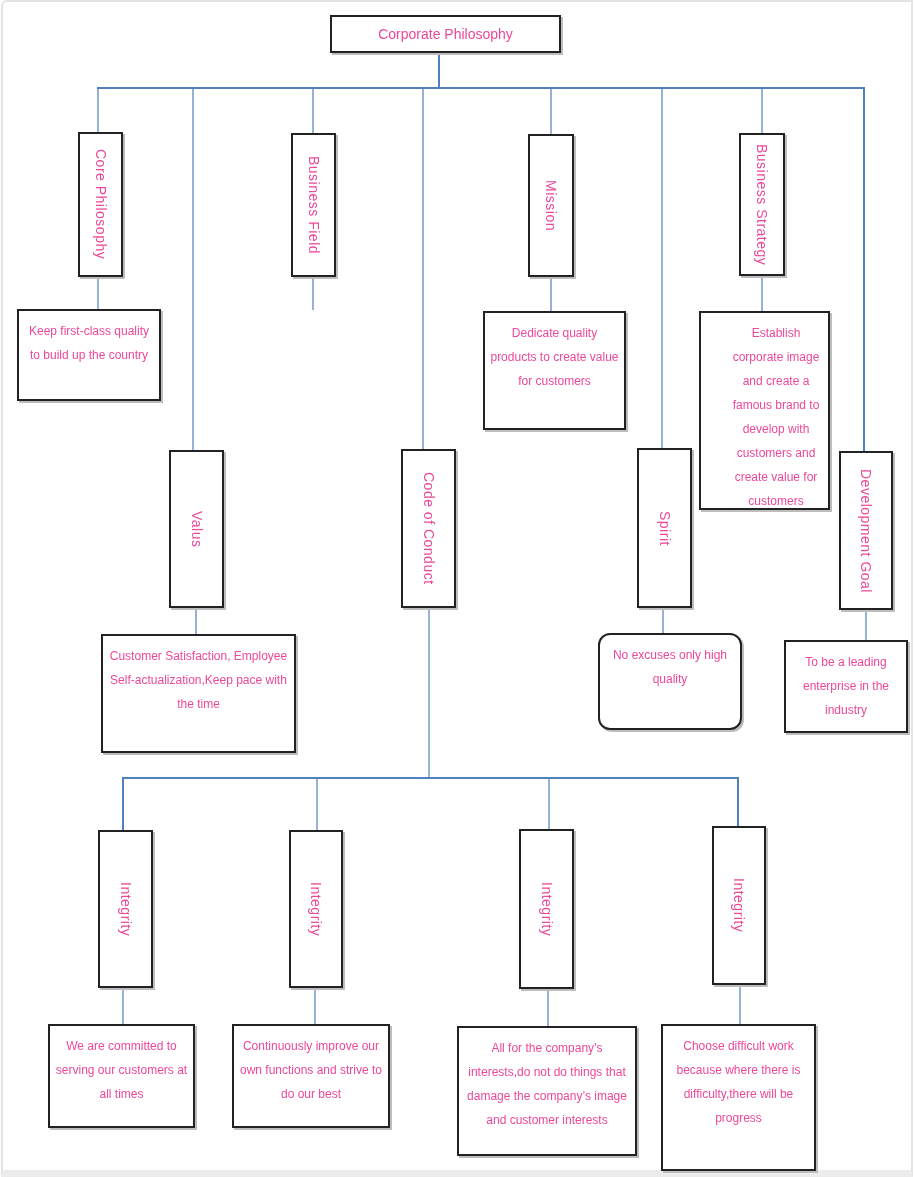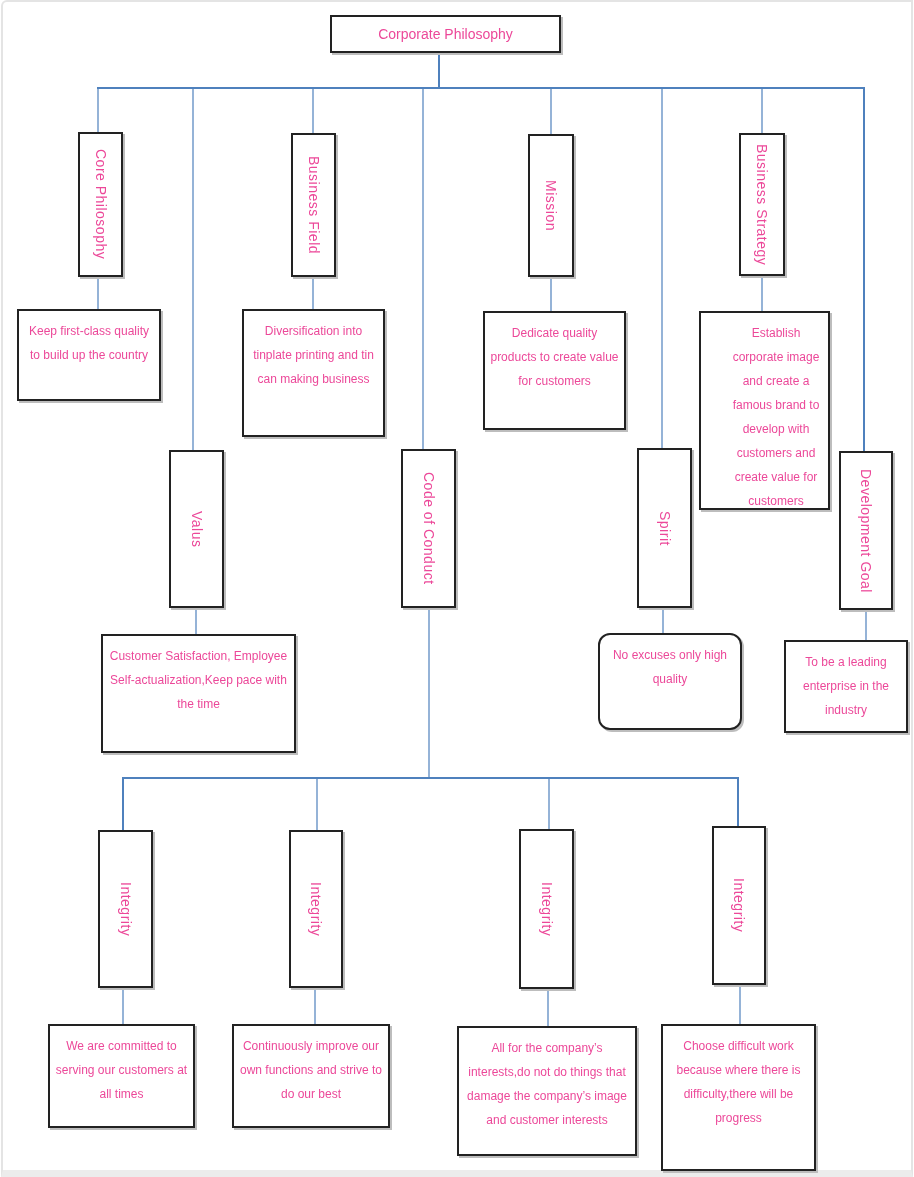--- a/index.html
+++ b/index.html
@@ -88,23 +88,20 @@
   <div class="box vbox" style="left:637px;top:448px;width:55px;height:160px;">
     <span class="vtext">Spirit</span>
   </div>
   <div class="box vbox" style="left:839px;top:451px;width:54px;height:159px;">
     <span class="vtext">Development Goal</span>
   </div>
 
   <div class="box dbox" style="left:17px;top:309px;width:144px;height:92px;">
     <span>Keep first-class quality to build up the country</span>
   </div>
-  <div class="box dbox" style="left:242px;top:309px;width:143px;height:128px;">
-    <span>Diversification into tinplate printing and tin can making business</span>
-  </div>
   <div class="box dbox" style="left:483px;top:311px;width:143px;height:119px;text-align:center;">
     <span>Dedicate quality products to create value for customers</span>
   </div>
   <div class="box dbox" style="left:699px;top:311px;width:131px;height:199px;padding-left:28px;">
     <span>Establish corporate image and create a famous brand to develop with customers and create value for customers</span>
   </div>
   <div class="box dbox" style="left:101px;top:634px;width:195px;height:119px;">
     <span>Customer Satisfaction, Employee Self-actualization,Keep pace with the time</span>
   </div>
   <div class="box dbox" style="left:598px;top:633px;width:144px;height:97px;border-radius:12px;">

